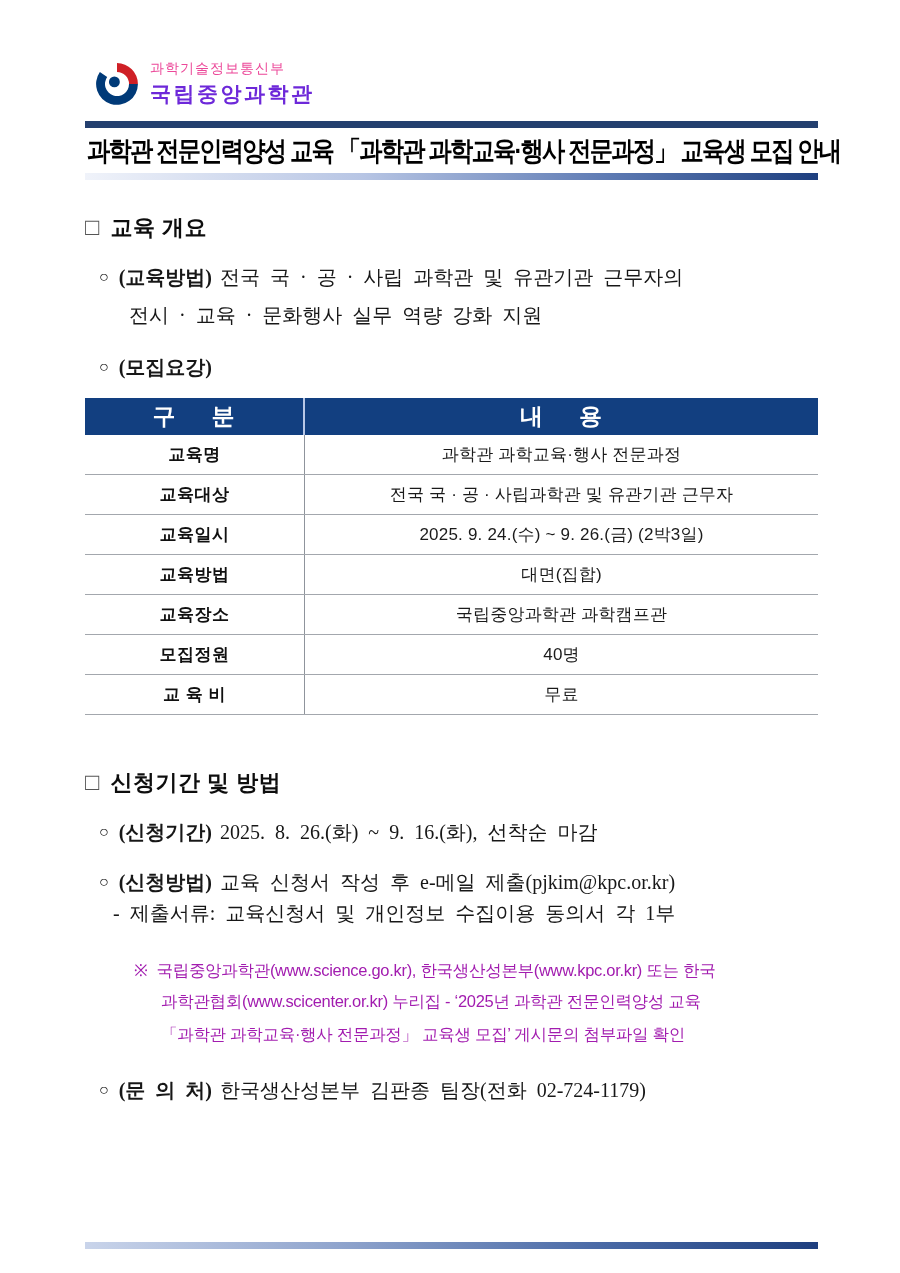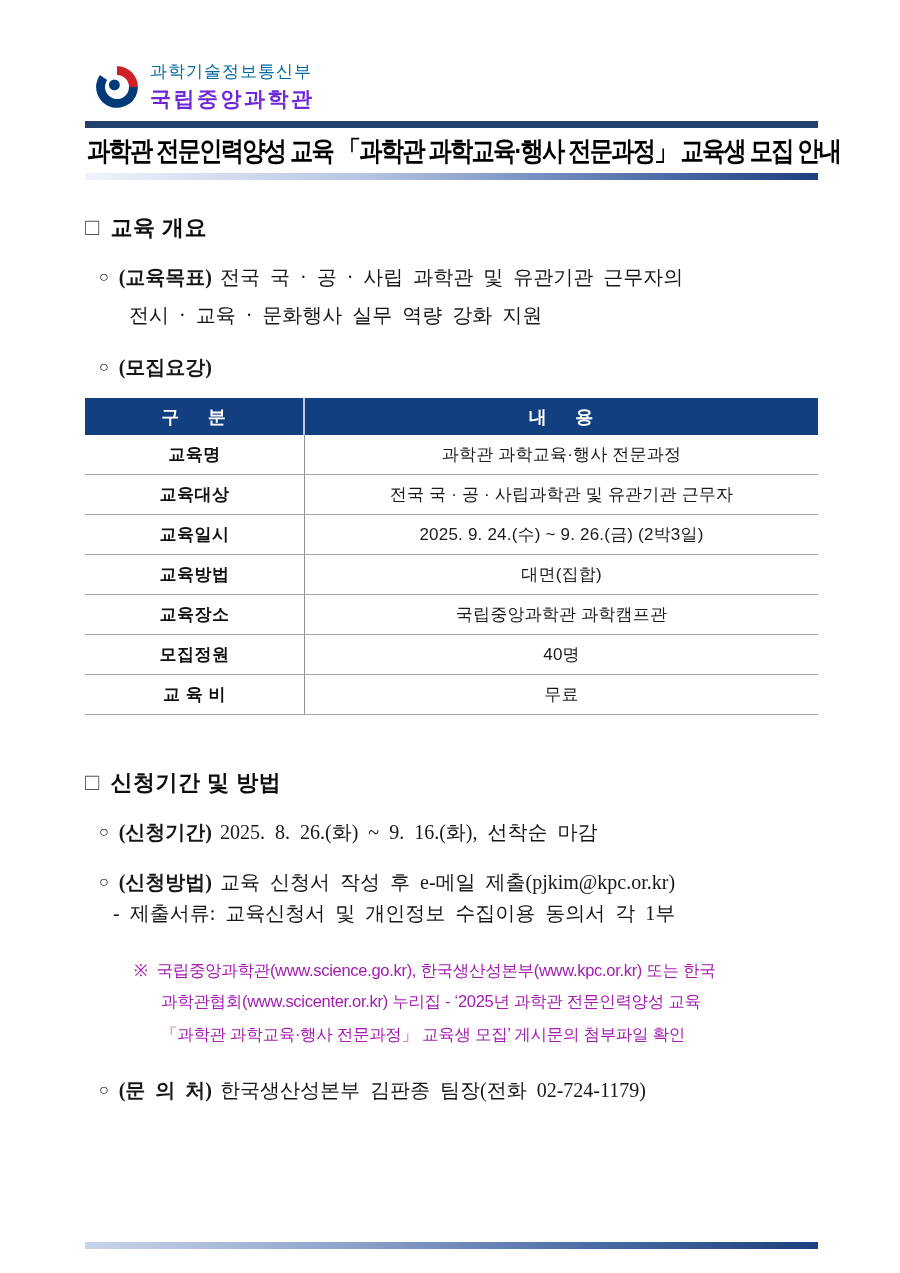--- a/index.html
+++ b/index.html
@@ -6,21 +6,21 @@
   html,body { background:#ffffff; }
   .page {
     position:relative; width:900px; height:1273px; margin:0 auto;
     background:#ffffff; overflow:hidden;
     font-family:"Liberation Sans", sans-serif; color:#111;
   }
 
   
   .logo { position:absolute; top:60px; left:94px; display:flex; align-items:center; gap:10px; }
   .logo-mark { width:46px; height:46px; flex:0 0 auto; }
-  .logo-text .ministry { font-size:17px; color:#0369a1; letter-spacing:1px; margin-bottom:2px; }
+  .logo-text .ministry { font-size:14px; color:#ec4899; letter-spacing:1px; margin-bottom:2px; }
   .logo-text .org { font-size:21px; font-weight:bold; color:#6d28d9; letter-spacing:2.5px; }
 
   
   .title-block { position:absolute; top:121px; left:85px; width:733px; }
   .bar-solid { height:7px; background:#24406f; }
   .title-line { padding:5px 0 4px 2px; }
   .title-text {
     display:inline-block; white-space:nowrap;
     font-size:27px; font-weight:900; color:#000;
     letter-spacing:-2px; transform:scaleX(0.86); transform-origin:0 50%;
@@ -37,21 +37,21 @@
     position:absolute; font-family:"Liberation Serif", serif; font-size:20px;
     color:#171717; white-space:nowrap; word-spacing:5px;
   }
   .body-line .marker { font-size:16px; margin-right:10px; position:relative; top:-2px; }
   .body-line .lbl { font-weight:bold; margin-right:8px; }
   .dash-marker { margin-right:10px; }
 
   
   .spec-table { position:absolute; top:398px; left:85px; width:733px; }
   .t-head { display:flex; height:37px; background:#123f80; color:#fff; }
-  .t-head .hc { display:flex; align-items:center; justify-content:center; font-size:18px; font-weight:bold; word-spacing:1.2em; letter-spacing:1px; }
+  .t-head .hc { display:flex; align-items:center; justify-content:center; font-size:23px; font-weight:bold; word-spacing:1.2em; letter-spacing:1px; }
   .t-head .hc1 { width:220px; border-right:2px solid #b8c7e6; }
   .t-head .hc2 { flex:1; }
   .t-row { display:flex; height:40px; border-bottom:1px solid #a3a7ad; }
   .t-row .c1 {
     width:220px; border-right:1px solid #8f949c;
     display:flex; align-items:center; justify-content:center;
     font-size:17px; font-weight:bold; color:#101010; letter-spacing:0.5px;
   }
   .t-row .c2 { flex:1; display:flex; align-items:center; justify-content:center; font-size:17px; color:#1a1a1a; letter-spacing:0.2px; }
 
@@ -90,21 +90,21 @@
     </div>
     <div class="bar-grad"></div>
   </div>
 
   <div class="section-heading" style="top:213px;">
     <span class="sq">□</span>
     <span class="txt">교육 개요</span>
   </div>
 
   <div class="body-line" style="top:264px; left:99px;">
-    <span class="marker">○</span><span class="lbl">(교육목표)</span><span>전국 국 · 공 · 사립 과학관 및 유관기관 근무자의</span>
+    <span class="marker">○</span><span class="lbl">(교육방법)</span><span>전국 국 · 공 · 사립 과학관 및 유관기관 근무자의</span>
   </div>
   <div class="body-line" style="top:302px; left:129px;">
     <span>전시 · 교육 · 문화행사 실무 역량 강화 지원</span>
   </div>
 
   <div class="body-line" style="top:354px; left:99px;">
     <span class="marker">○</span><span class="lbl">(모집요강)</span>
   </div>
 
   <div class="spec-table">

